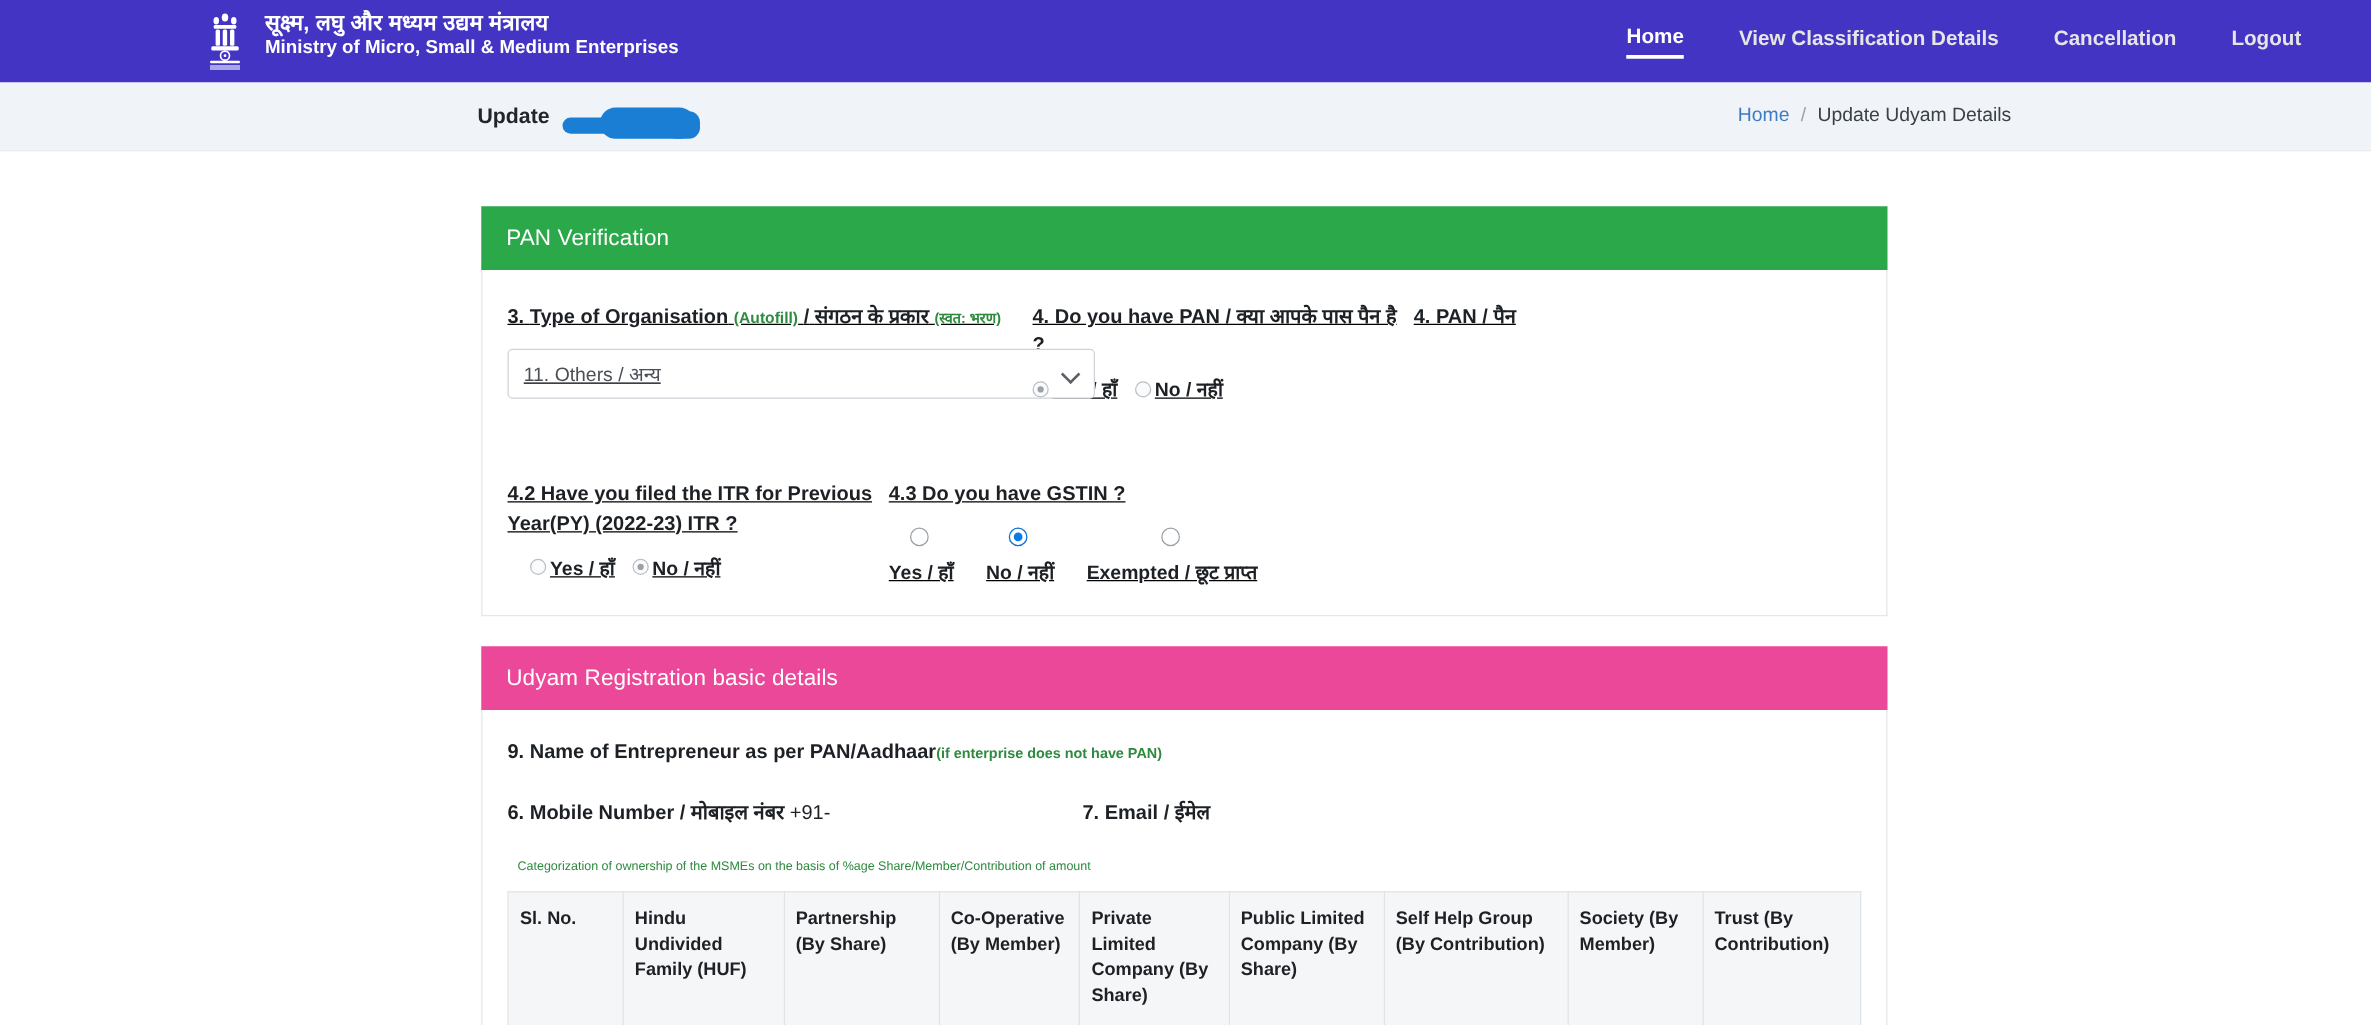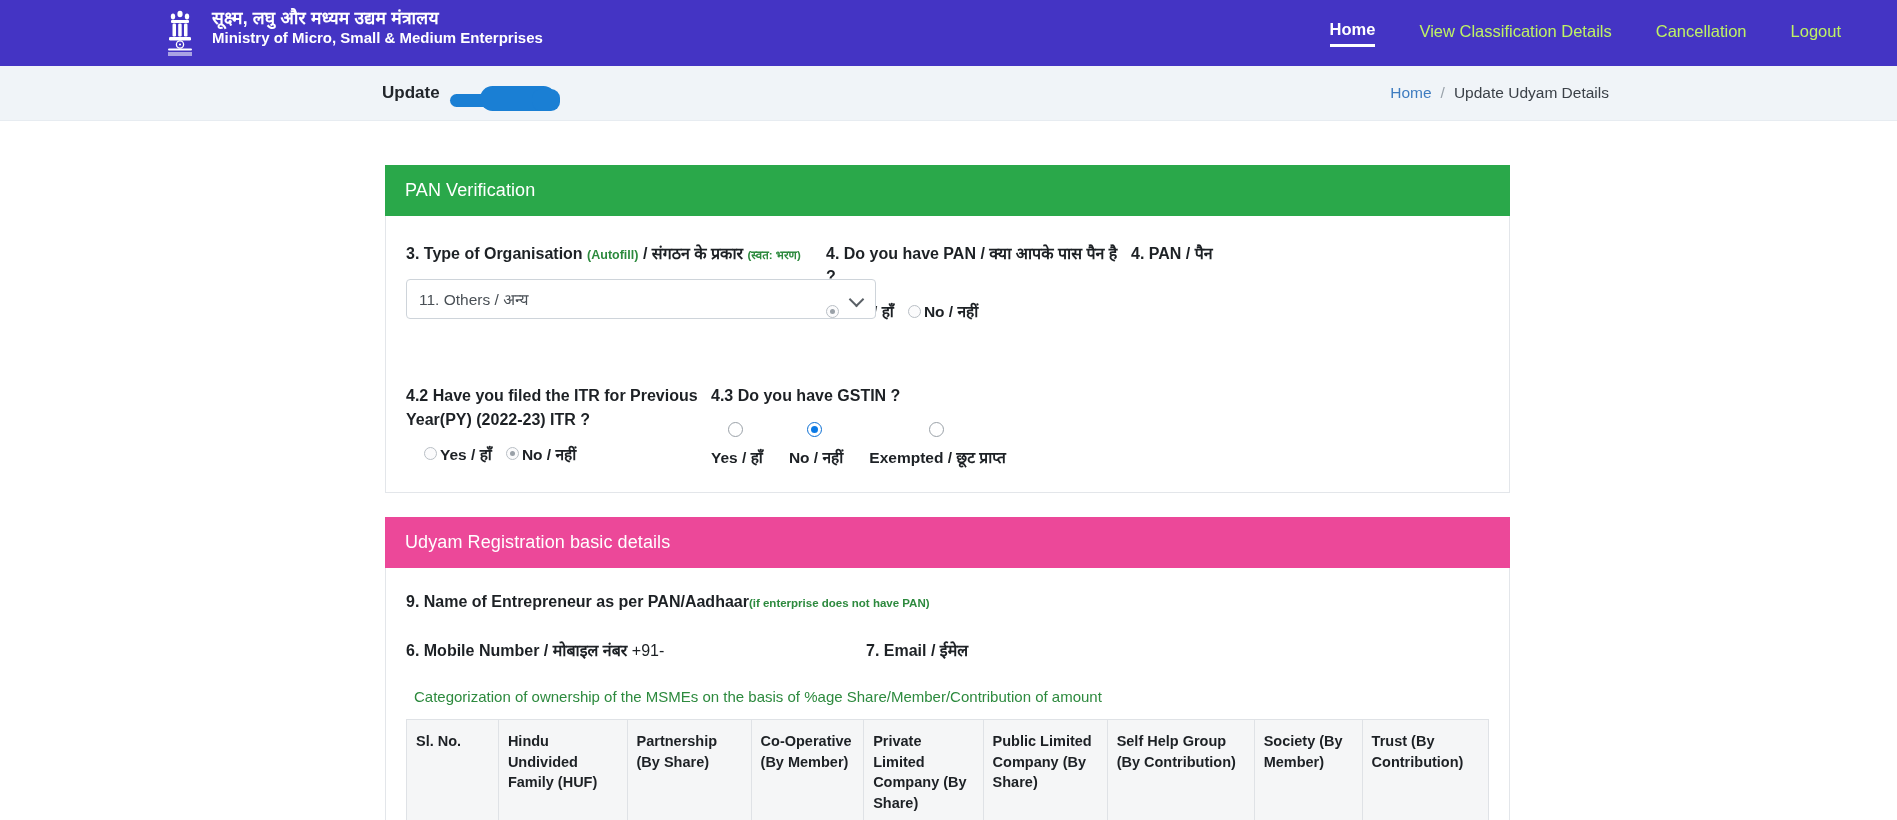--- a/index.html
+++ b/index.html
@@ -45,26 +45,27 @@
 
   .navlinks {
     margin-left: auto;
     margin-right: 56px;
     display: flex;
     align-items: center;
     gap: 44px;
     height: 66px;
   }
   .navlink {
-    color: #bef264;
+    color: #e5e5e5;
     font-size: 16.5px;
     text-decoration: none;
     padding-bottom: 4px;
     cursor: pointer;
     white-space: nowrap;
+    font-weight: bold;
   }
   .navlink.active {
     color: #ffffff;
     font-weight: 700;
     border-bottom: 3px solid #ffffff;
     padding-bottom: 5px;
   }
 
   
   .subbar {
@@ -128,21 +129,21 @@
   }
   .panel-head {
     color: #ffffff;
     font-size: 18px;
     padding: 15px 20px;
     letter-spacing: .1px;
   }
   .panel-head.green { background: #2aa84a; }
   .panel-head.grey  { background: #ec4899; }
 
-  .panel-body { padding: 26px 20px 24px 20px; }
+  .panel-body { padding: 26px 20px 24px 20px; text-decoration: underline; }
 
   .row { display: flex; }
 
   .fld-label {
     font-size: 16px;
     font-weight: 700;
     color: #1d2125;
     line-height: 1.45;
   }
   .note-green {
@@ -260,21 +261,21 @@
     font-weight: 700;
     color: #1d2125;
     white-space: nowrap;
   }
 
   
   .basic-body { padding: 22px 20px 0 20px; }
   .basic-line { margin-bottom: 26px; }
   .cat-head {
     color: #2d8a3e;
-    font-size: 15px;
+    font-size: 10px;
     margin: 20px 0 14px 8px;
   }
 
   table.cat {
     width: 100%;
     border-collapse: collapse;
     table-layout: fixed;
   }
   table.cat th {
     background: #f5f6f7;

